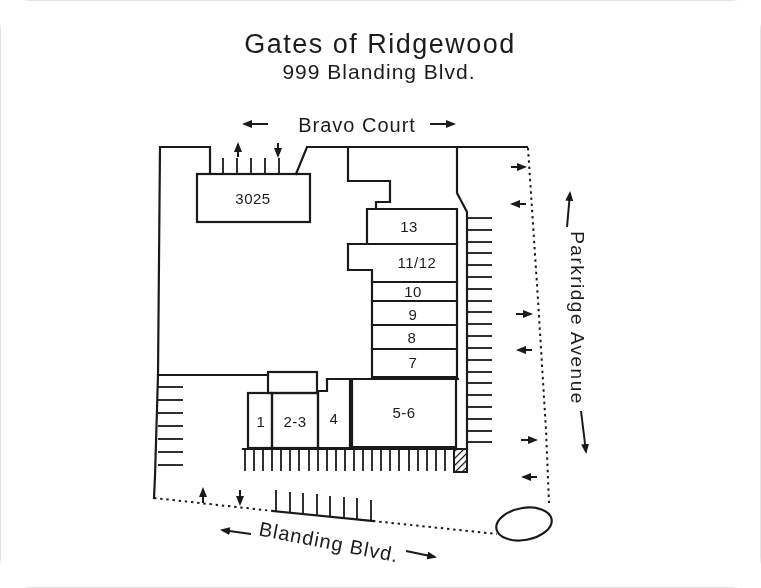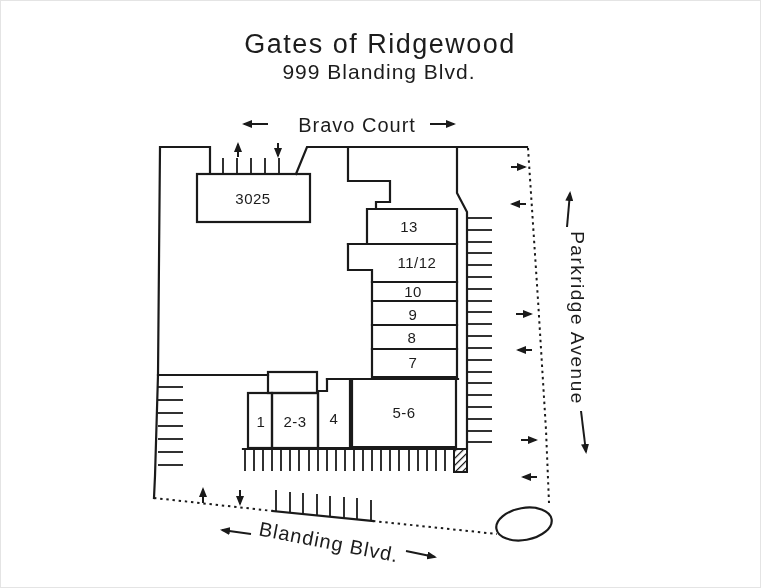--- a/index.html
+++ b/index.html
@@ -1,17 +1,17 @@
 <!DOCTYPE html>
 <html><head>
 <meta charset="utf-8">
 <style>
   html,body{margin:0;padding:0;background:#ffffff;}
   .stage{position:relative;width:761px;height:588px;background:#ffffff;overflow:hidden;
-         font-family:"Liberation Sans", sans-serif;}
+         font-family:"Liberation Sans", sans-serif;border-radius:31px;}
   svg text{fill:#1c1c1c;}
   .t-title{font-size:27px;letter-spacing:1.5px;}
   .t-sub{font-size:21px;letter-spacing:1px;}
   .t-street{font-size:20px;letter-spacing:1px;}
   .t-street-v{font-size:19px;letter-spacing:1.5px;}
   .t-bldg{font-size:15px;letter-spacing:0.5px;}
   .ln{stroke:#1a1a1a;stroke-width:2.2;fill:none;stroke-linecap:square;stroke-linejoin:miter;}
   .tick{stroke:#1a1a1a;stroke-width:1.8;fill:none;stroke-linecap:butt;}
   .dot{stroke:#1a1a1a;stroke-width:2;fill:none;stroke-dasharray:2.4 3.8;stroke-linecap:butt;}
   .arr{stroke:#1a1a1a;stroke-width:2;fill:none;stroke-linecap:butt;}

